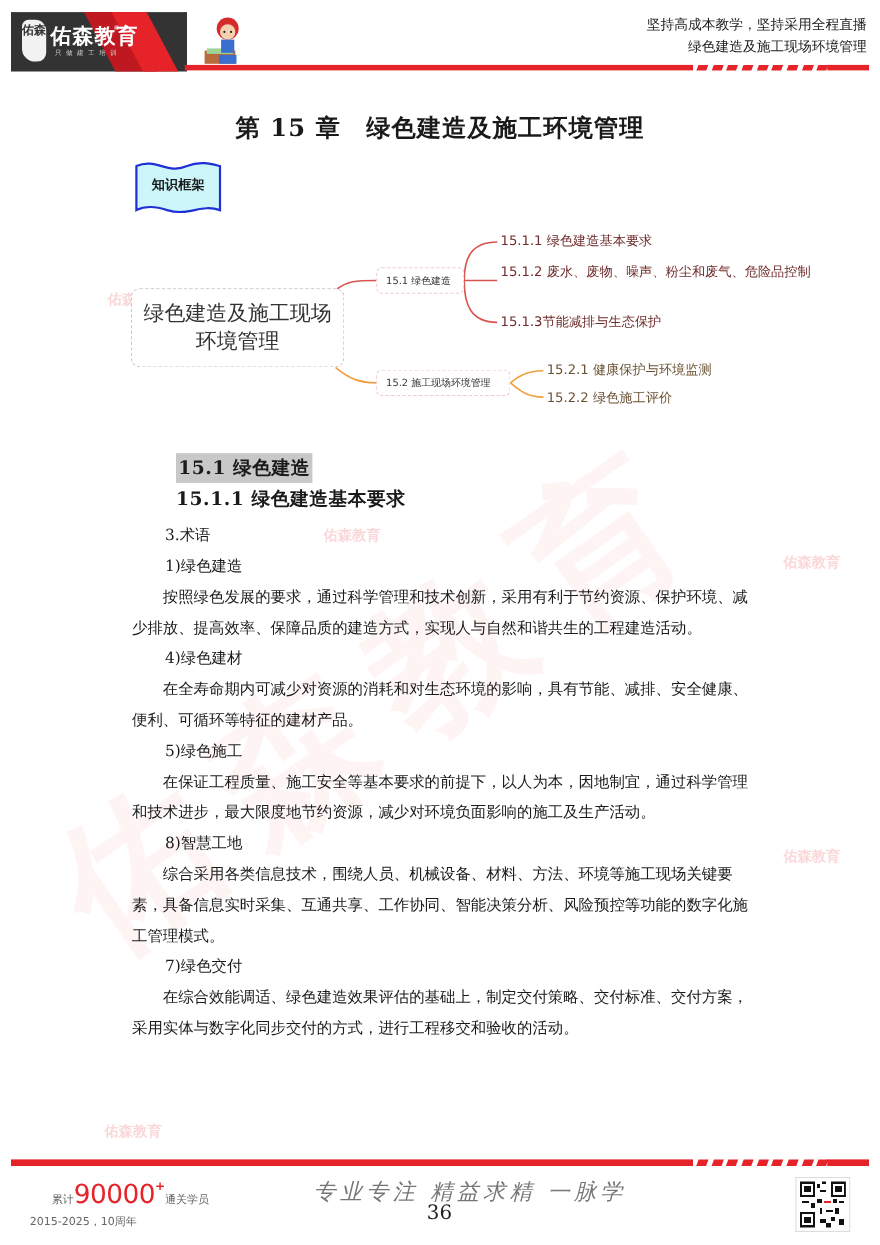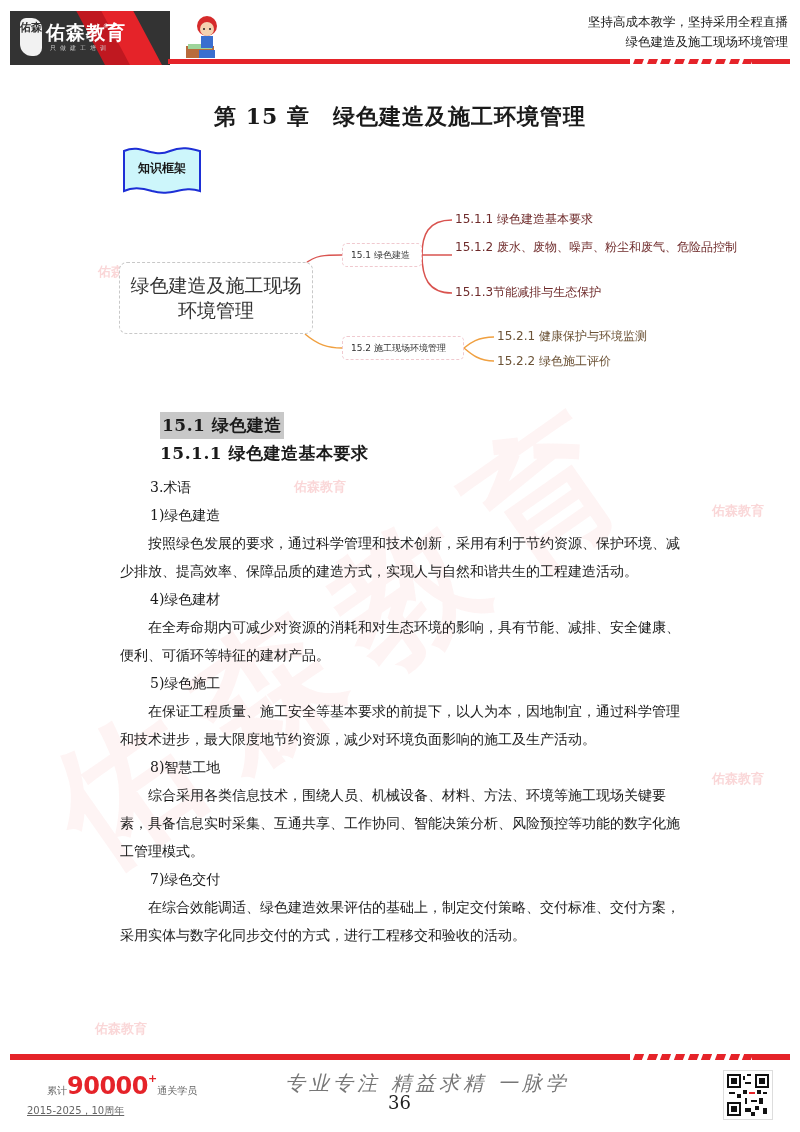--- a/index.html
+++ b/index.html
@@ -54,24 +54,24 @@
   .wm-small { font-size: 13px; color: rgba(229,35,41,0.18); }
   .wm-big { font-size: 140px; transform: rotate(-35deg); color: rgba(229,35,41,0.05); letter-spacing: 30px; }
 
   
   .footer-line { position: absolute; left: 10px; top: 1054px; width: 620px; height: 6px; background: #e52329; }
   .footer-dashes { position: absolute; left: 634px; top: 1054px; width: 118px; height: 6px; display: flex; gap: 5px; }
   .footer-dashes span { flex: 1; background: #e52329; transform: skewX(-20deg); }
   .footer-line-end { position: absolute; left: 752px; top: 1054px; width: 38px; height: 6px; background: #e52329; }
   .footer-stats { position: absolute; left: 27px; top: 1072px; font-family: "DejaVu Sans", sans-serif; color: #666; }
   .footer-stats .prefix { font-size: 10px; vertical-align: baseline; margin-left: 20px; }
-  .footer-stats .count { font-size: 24px; font-weight: bold; color: #e52329; letter-spacing: -0.5px; }
+  .footer-stats .count { font-size: 24px; font-weight: normal; color: #e52329; letter-spacing: -0.5px; }
   .footer-stats .plus { font-size: 11px; color: #e52329; vertical-align: top; font-weight: bold; }
   .footer-stats .suffix { font-size: 10px; }
-  .footer-years { position: absolute; left: 27px; top: 1104px; font-family: "DejaVu Sans", sans-serif; font-size: 10px; color: #666; text-decoration: underline; }
+  .footer-years { position: absolute; left: 27px; top: 1104px; font-family: "DejaVu Sans", sans-serif; font-size: 10px; color: #666; }
   .signature { position: absolute; left: 285px; top: 1070px; font-family: "DejaVu Serif", serif; font-style: italic; font-size: 20px; color: #555; letter-spacing: 4px; opacity: 0.8; }
   .page-number { position: absolute; left: 388px; top: 1092px; font-size: 18px; color: #222; }
   .qr { position: absolute; left: 723px; top: 1070px; width: 50px; height: 50px; border: 1px solid #ddd; background: #fff; padding: 3px; }
   .qr svg { width: 100%; height: 100%; }
 </style>
 </head>
 <body>
 
 <div class="wm wm-big" style="left:10px; top:540px;">佑森教育</div>
 <div class="wm wm-small" style="left:98px; top:263px;">佑森教育</div>

